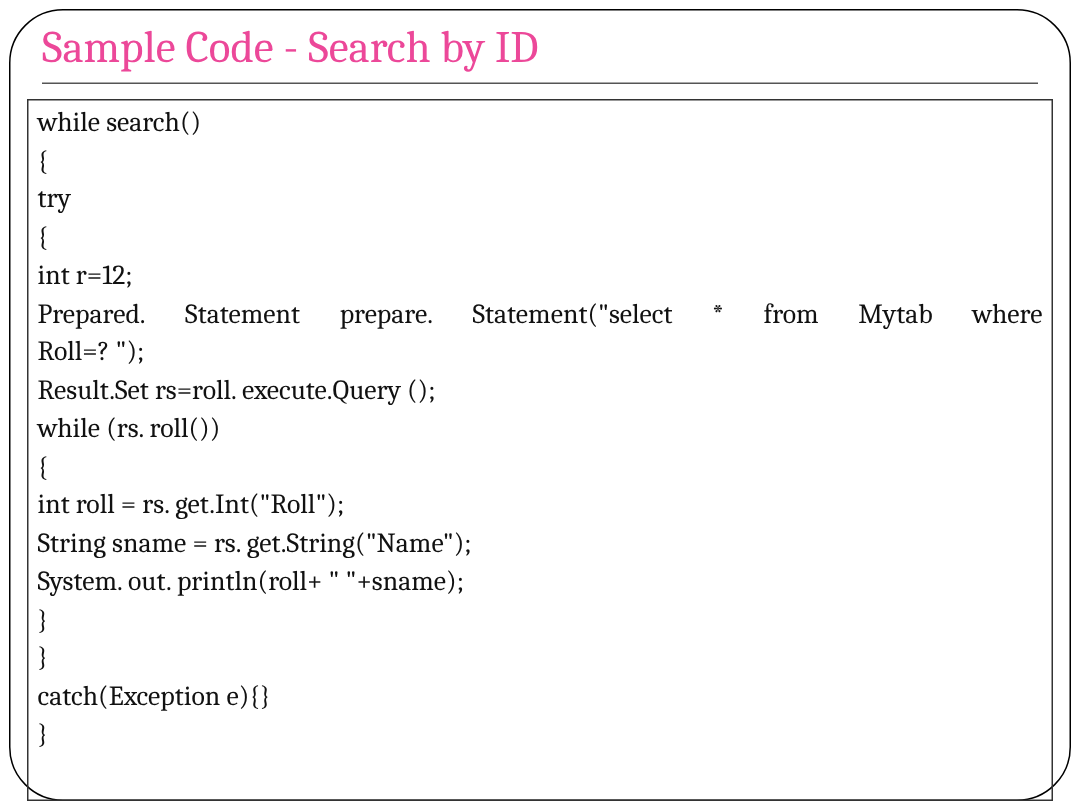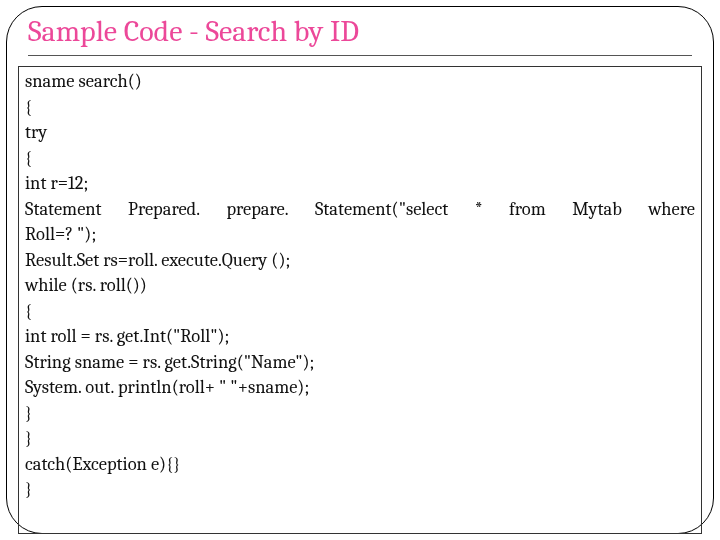--- a/index.html
+++ b/index.html
@@ -63,28 +63,28 @@
   .justify-line span { white-space: nowrap; }
 </style>
 </head>
 <body>
 
 <div class="slide-frame"></div>
 
 <div class="title">Sample Code - Search by ID</div>
 
 <div class="code-box">
-  <div class="code-line">sname search()</div>
+  <div class="code-line">while search()</div>
   <div class="code-line">{</div>
   <div class="code-line">try</div>
   <div class="code-line">{</div>
   <div class="code-line">int r=12;</div>
   <div class="justify-line">
+    <span>Prepared.</span>
     <span>Statement</span>
-    <span>Prepared.</span>
     <span>prepare.</span>
     <span>Statement("select</span>
     <span>*</span>
     <span>from</span>
     <span>Mytab</span>
     <span>where</span>
   </div>
   <div class="code-line">Roll=? ");</div>
   <div class="code-line">Result.Set rs=roll. execute.Query ();</div>
   <div class="code-line">while (rs. roll())</div>

